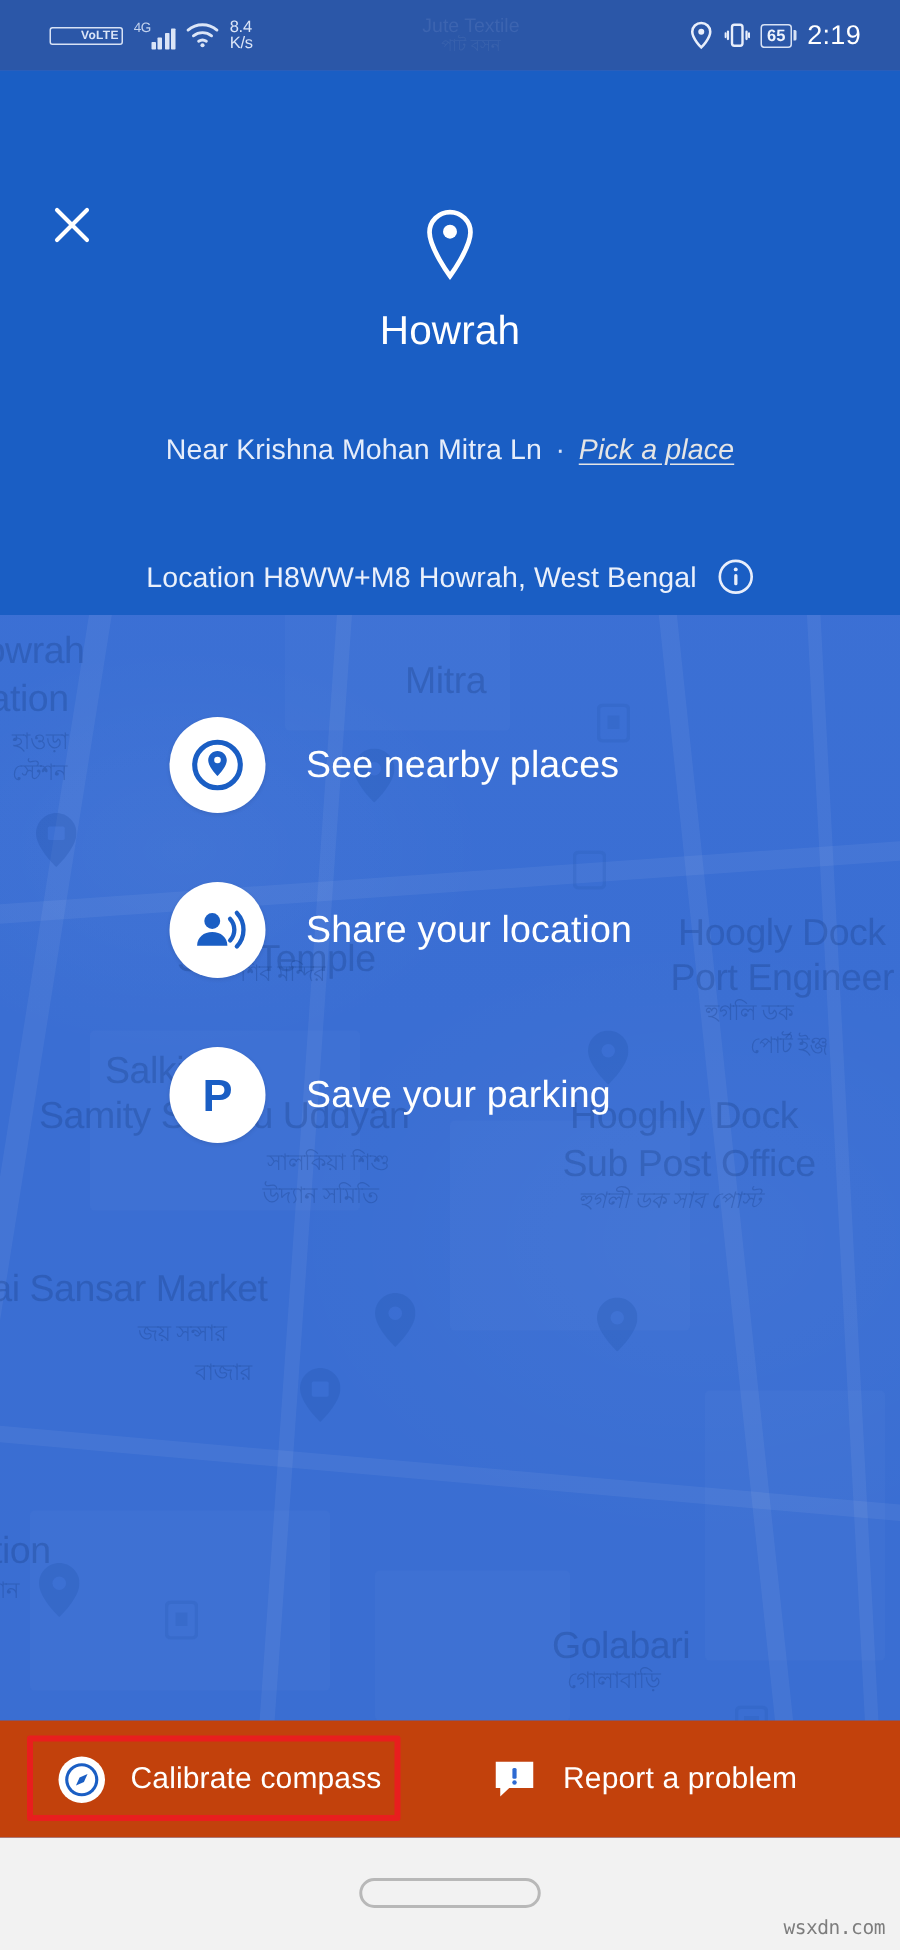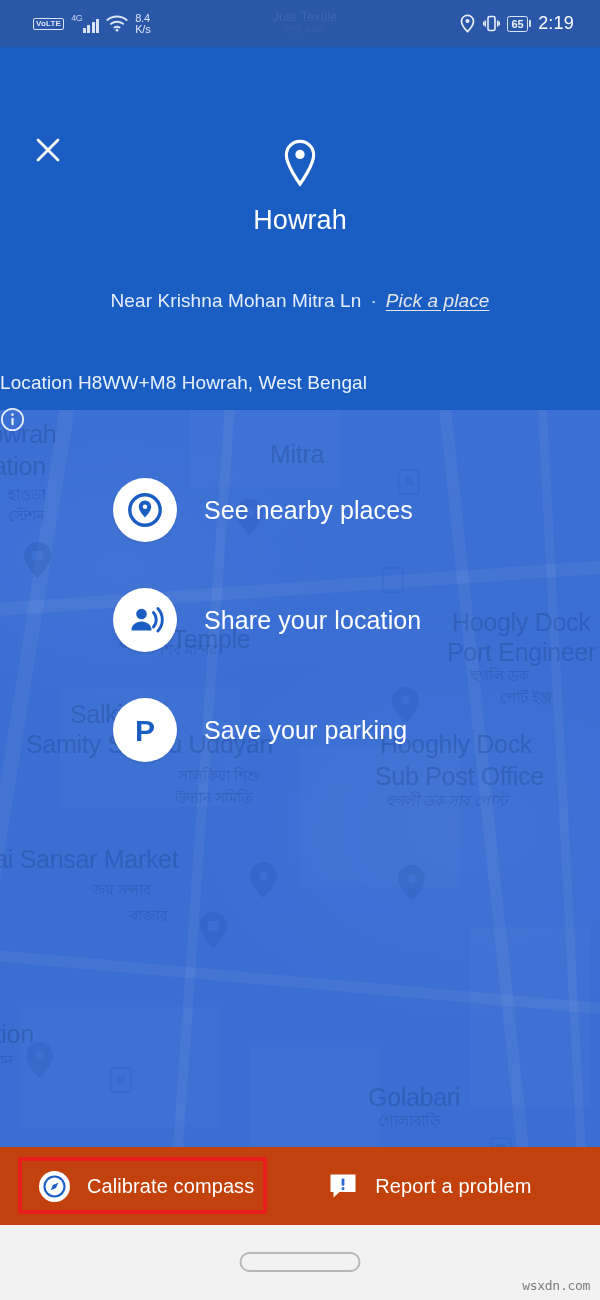--- a/index.html
+++ b/index.html
@@ -27,21 +27,21 @@
   }
   #status-left {
     display:flex; align-items:center; gap:7px;
     margin-left:33px;
   }
   .volte-badge {
     border:1.5px solid #d7e2f5;
     border-radius:2px;
     font-size:8px; font-weight:bold;
     letter-spacing:.2px;
-    padding:1px 2px 1px 2px;
+    padding:1px 2px 1px 20px;
     line-height:8px;
     color:#dbe5f7;
   }
   .sig-wrap { position:relative; display:flex; align-items:flex-end; gap:1.5px; height:18px;}
   .sig-wrap .g-label {
     position:absolute; top:-2px; left:0;
     font-size:9px; color:#c2d2ee; letter-spacing:-.3px;
   }
   .sig-bar { width:3px; background:#dbe5f7; border-radius:.5px; }
   .sb1 { height:5px; } .sb2 { height:8px; } .sb3 { height:11px; } .sb4 { height:14px; }
@@ -148,25 +148,24 @@
   #near-row .dot-sep { margin:0 9px; color:#dbe5f8; }
   #pick-place {
     font-style:italic;
     text-decoration:underline;
     text-underline-offset:3px;
     color:#e5e5e5;
     cursor:pointer;
   }
   #plus-row {
     position:absolute; left:0; top:325px; width:600px;
-    display:flex; align-items:flex-start; justify-content:center; gap:13px;
+    display:flex; align-items:flex-end; justify-content:center; gap:13px;
     color:#eaf0fb;
     font-size:19px;
     letter-spacing:.1px;
-    flex-direction:column;
   }
   #info-icon { width:25px; height:25px; cursor:pointer; flex:0 0 auto; }
 
   
   #actions {
     position:absolute; left:0; top:455px; width:600px;
     z-index:25;
     text-align:center;
   }
   .action-row {

